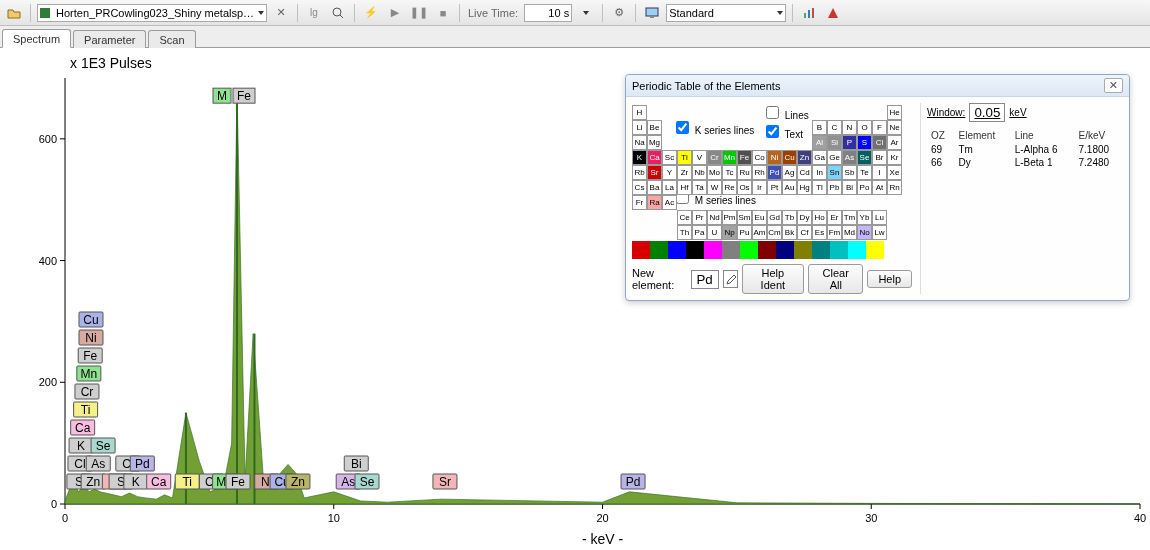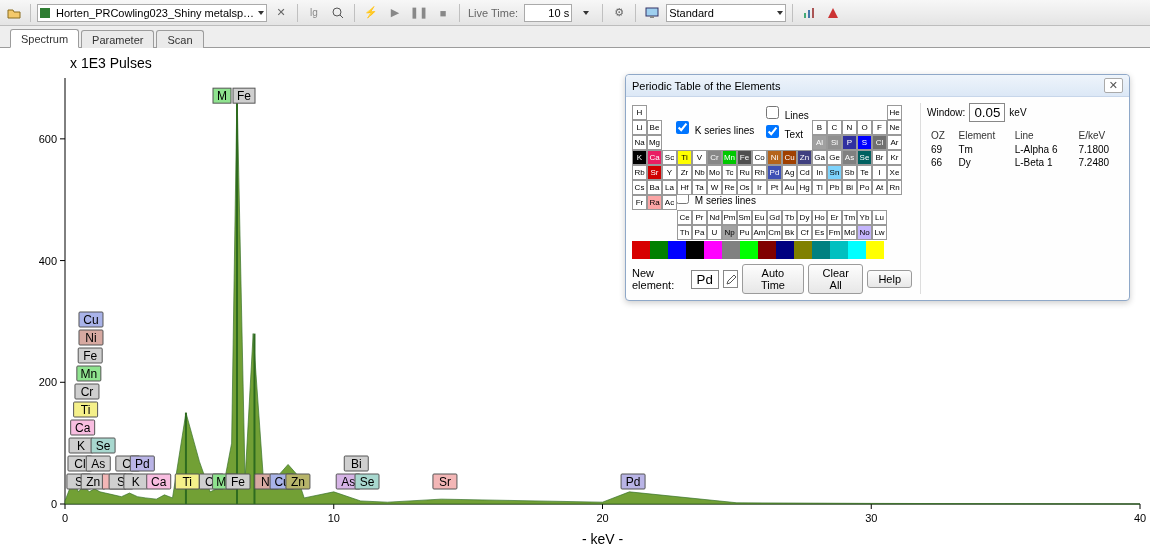--- a/index.html
+++ b/index.html
@@ -11,21 +11,21 @@
   .tb-sep { width:1px; height:18px; background:#c0c0c0; margin:0 2px; }
   .tb-text { color:#666; padding:0 2px; }
   .tb-input { width:48px; height:18px; border:1px solid #aaa; background:#fff; font-size:11px; padding:0 2px; text-align:right; }
   .tb-dd { display:flex; align-items:center; border:1px solid #aaa; background:#fff; height:18px; padding:0 2px; gap:2px; }
   .tb-tridown { width:0;height:0;border-left:3px solid transparent;border-right:3px solid transparent;border-top:4px solid #333; }
   .file-dd { width:230px; justify-content:space-between; }
   .green-sq { width:10px; height:10px; background:#2e7d32; display:inline-block; margin-right:4px; }
   .file-dd-text { flex:1; overflow:hidden; white-space:nowrap; text-overflow:ellipsis; }
 
   
-  .tabs { height:22px; display:flex; align-items:flex-end; padding-left:10px; gap:0; background:#eee; border-bottom:1px solid #9c9c9c; }
+  .tabs { height:22px; display:flex; align-items:flex-end; padding-left:2px; gap:0; background:#eee; border-bottom:1px solid #9c9c9c; }
   .tab { padding:3px 10px 2px; border:1px solid #9c9c9c; border-bottom:none; background:#eaeaea; border-radius:3px 3px 0 0; margin-right:2px; position:relative; top:1px; color:#333; }
   .tab.active { background:#fff; border-bottom:1px solid #fff; }
 
   
   .chart { position:absolute; left:0; right:0; top:48px; bottom:0; background:#fff; }
   .chart svg { width:100%; height:100%; }
   .peak-label { font-size:12px; font-family: Arial,sans-serif; fill:#000; }
   .ytitle { font-size:14px; }
   .xtitle { font-size:14px; }
 
@@ -41,21 +41,21 @@
   .pt-checks { position:absolute; left:40px; top:0px; font-size:10px; line-height:14px; }
   .pt-checks label { display:block;margin-top:15px; }
   .pt-checks2 { position:absolute; left:130px; top:0px; font-size:10px; }
   .pt-left-inner { position:relative; height:132px; }
   .colorbar { display:flex; margin-top:6px; }
   .colorbar div { width:18px; height:18px; }
   .pt-row-btns { display:flex; gap:4px; margin-top:5px; align-items:center; }
   .btn { background:linear-gradient(#fdfdfd,#e7e7e7); border:1px solid #9b9b9b; border-radius:3px; padding:2px 10px; font-size:11px; }
   .newel-input { width:28px; border:1px solid #888; padding:1px 2px; text-align:center; }
   .pipette { width:18px; height:18px; border:1px solid #888; display:flex; align-items:center; justify-content:center; background:#fff;}
-  .win-row { display:flex; align-items:center; gap:4px; font-size:10px; margin-bottom:6px;}
+  .win-row { display:flex; align-items:center; gap:4px; font-size:10px; margin-bottom:6px;text-decoration:underline;}
   table.elist { width:100%; border-collapse:collapse; font-size:10px;}
   table.elist th { text-align:left; font-weight:normal; color:#333; padding:2px 4px; }
   table.elist td { padding:1px 4px; }
 </style>
 </head>
 <body>
 
 <div class="toolbar">
   <div class="tb-btn">
       <svg width="14" height="14">
@@ -418,21 +418,21 @@
           <div style="background:#ffff00"></div>
         </div>
       <div class="pt-row-btns">
         <span>New element:</span>
         <input class="newel-input" value="Pd" style="">
         <div class="pipette">
             <svg width="12" height="12">
               <path d="M10 2l-6 6-1 3 3-1 6-6z" fill="none" stroke="#555"></path>
             </svg>
           </div>
-        <button class="btn">Auto Time</button>
+        <button class="btn">Help Ident</button>
         <button class="btn">Clear All</button>
         <button class="btn">Help</button>
       </div>
     </div>
     <div class="pt-right">
       <div class="win-row">
         <span>Window:</span>
         <input class="newel-input" style="width: 36px;" value="0.05">
         <span>keV</span>
       </div>

